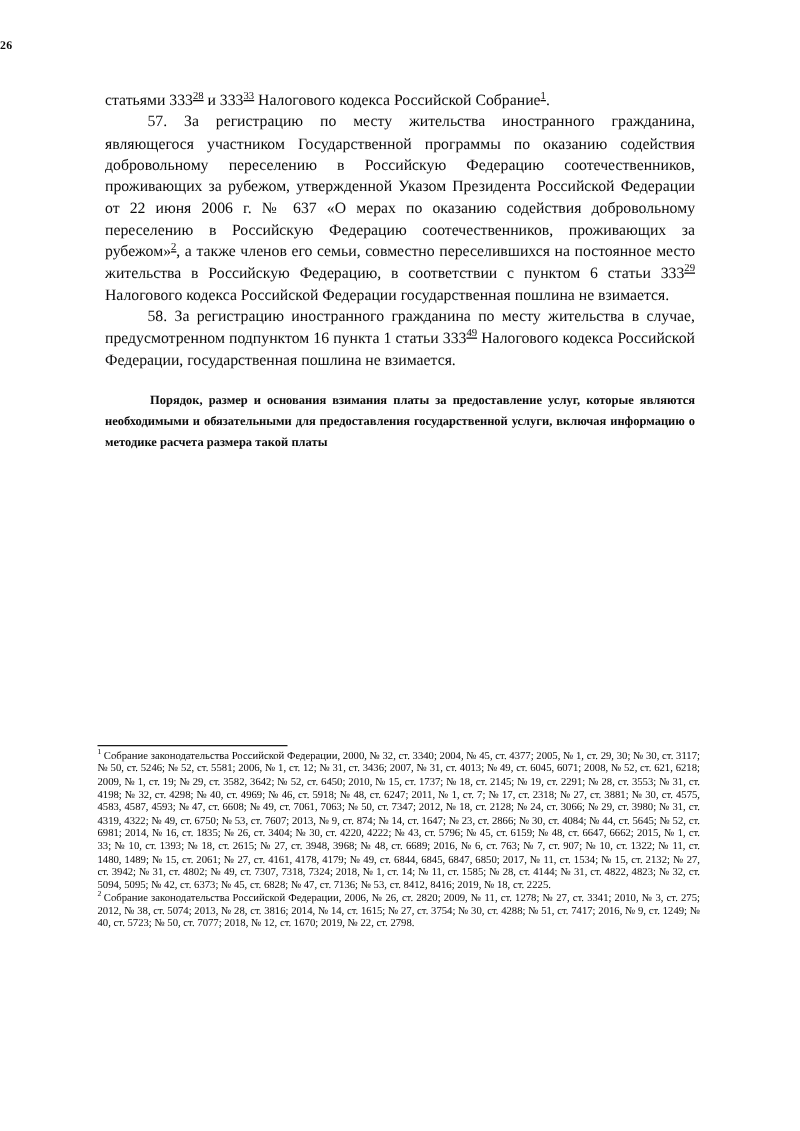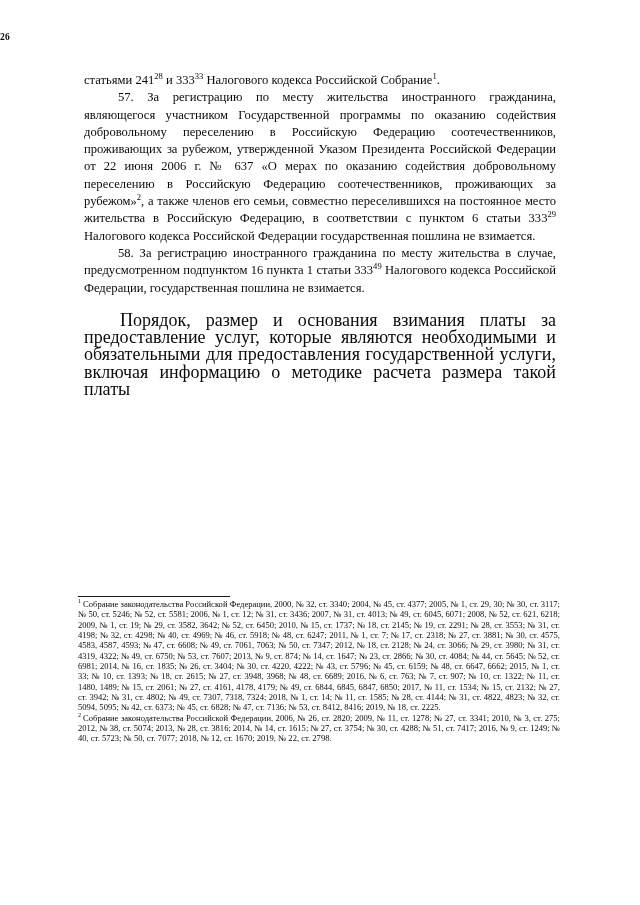--- a/index.html
+++ b/index.html
@@ -46,30 +46,31 @@
     hyphens: none;
   }
   p.indent {
     text-indent: 34px;
   }
   p.no-indent {
     text-indent: 0;
   }
   p.heading {
     margin: 0;
-    font-size: 18px;
+    font-size: 10px;
     line-height: 17.3px;
-    font-weight: normal;
+    font-weight: bold;
     text-align: justify;
     text-indent: 36px;
   }
   sup {
     font-size: 0.68em;
     vertical-align: super;
     line-height: 0;
+    text-decoration: underline;
   }
   .gap-md { height: 15px; }
   .gap-lg { height: 20px; }
 
   .footnote-area {
     position: absolute;
     top: 596px;
     left: 78px;
     width: 482px;
   }
@@ -96,21 +97,21 @@
 </style>
 </head>
 <body>
 
 <div class="page">
 
   <div class="page-number">26</div>
 
   <div class="body-area">
 
-    <p class="body-par no-indent"><span>статьями 241</span><sup>28</sup><span> и 333</span><sup>33</sup><span> Налогового кодекса Российской Собрание</span><sup>1</sup><span>.</span></p>
+    <p class="body-par no-indent"><span>статьями 333</span><sup>28</sup><span> и 333</span><sup>33</sup><span> Налогового кодекса Российской Собрание</span><sup>1</sup><span>.</span></p>
 
 
     <p class="body-par indent"><span>57. За регистрацию по месту жительства иностранного гражданина, являющегося участником Государственной программы по оказанию содействия добровольному переселению в Российскую Федерацию соотечественников, проживающих за рубежом, утвержденной Указом Президента Российской Федерации от 22 июня 2006 г. № 637 «О мерах по оказанию содействия добровольному переселению в Российскую Федерацию соотечественников, проживающих за рубежом»</span><sup>2</sup><span>, а также членов его семьи, совместно переселившихся на постоянное место жительства в Российскую Федерацию, в соответствии с пунктом 6 статьи 333</span><sup>29</sup><span> Налогового кодекса Российской Федерации государственная пошлина не взимается.</span></p>
 
     <p class="body-par indent"><span>58. За регистрацию иностранного гражданина по месту жительства в случае, предусмотренном подпунктом 16 пункта 1 статьи 333</span><sup>49</sup><span> Налогового кодекса Российской Федерации, государственная пошлина не взимается.</span></p>
 
 
     <div class="gap-md"></div>
 
     <p class="heading">Порядок, размер и основания взимания платы за предоставление услуг, которые являются необходимыми и обязательными для предоставления государственной услуги, включая информацию о методике расчета размера такой платы</p>

